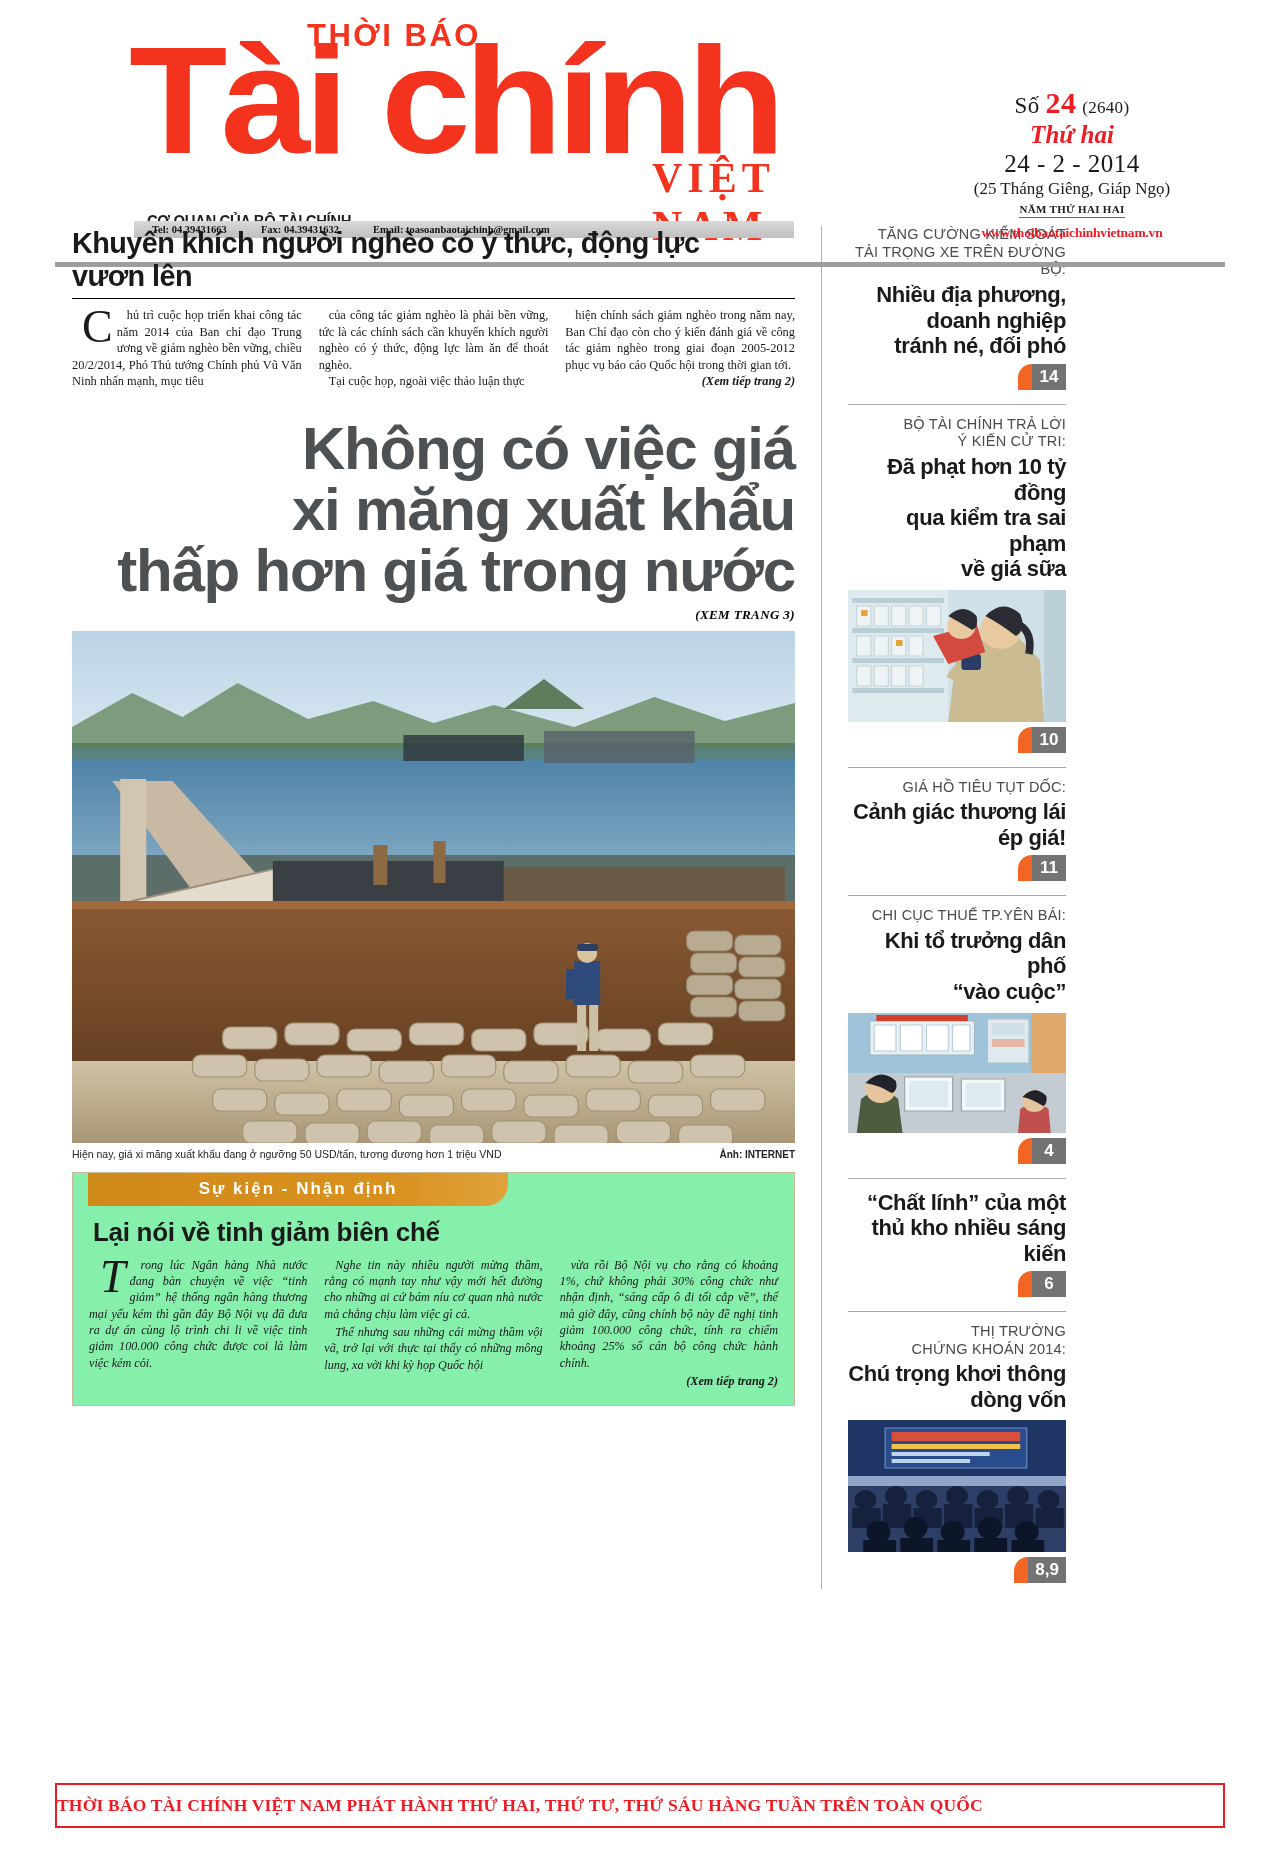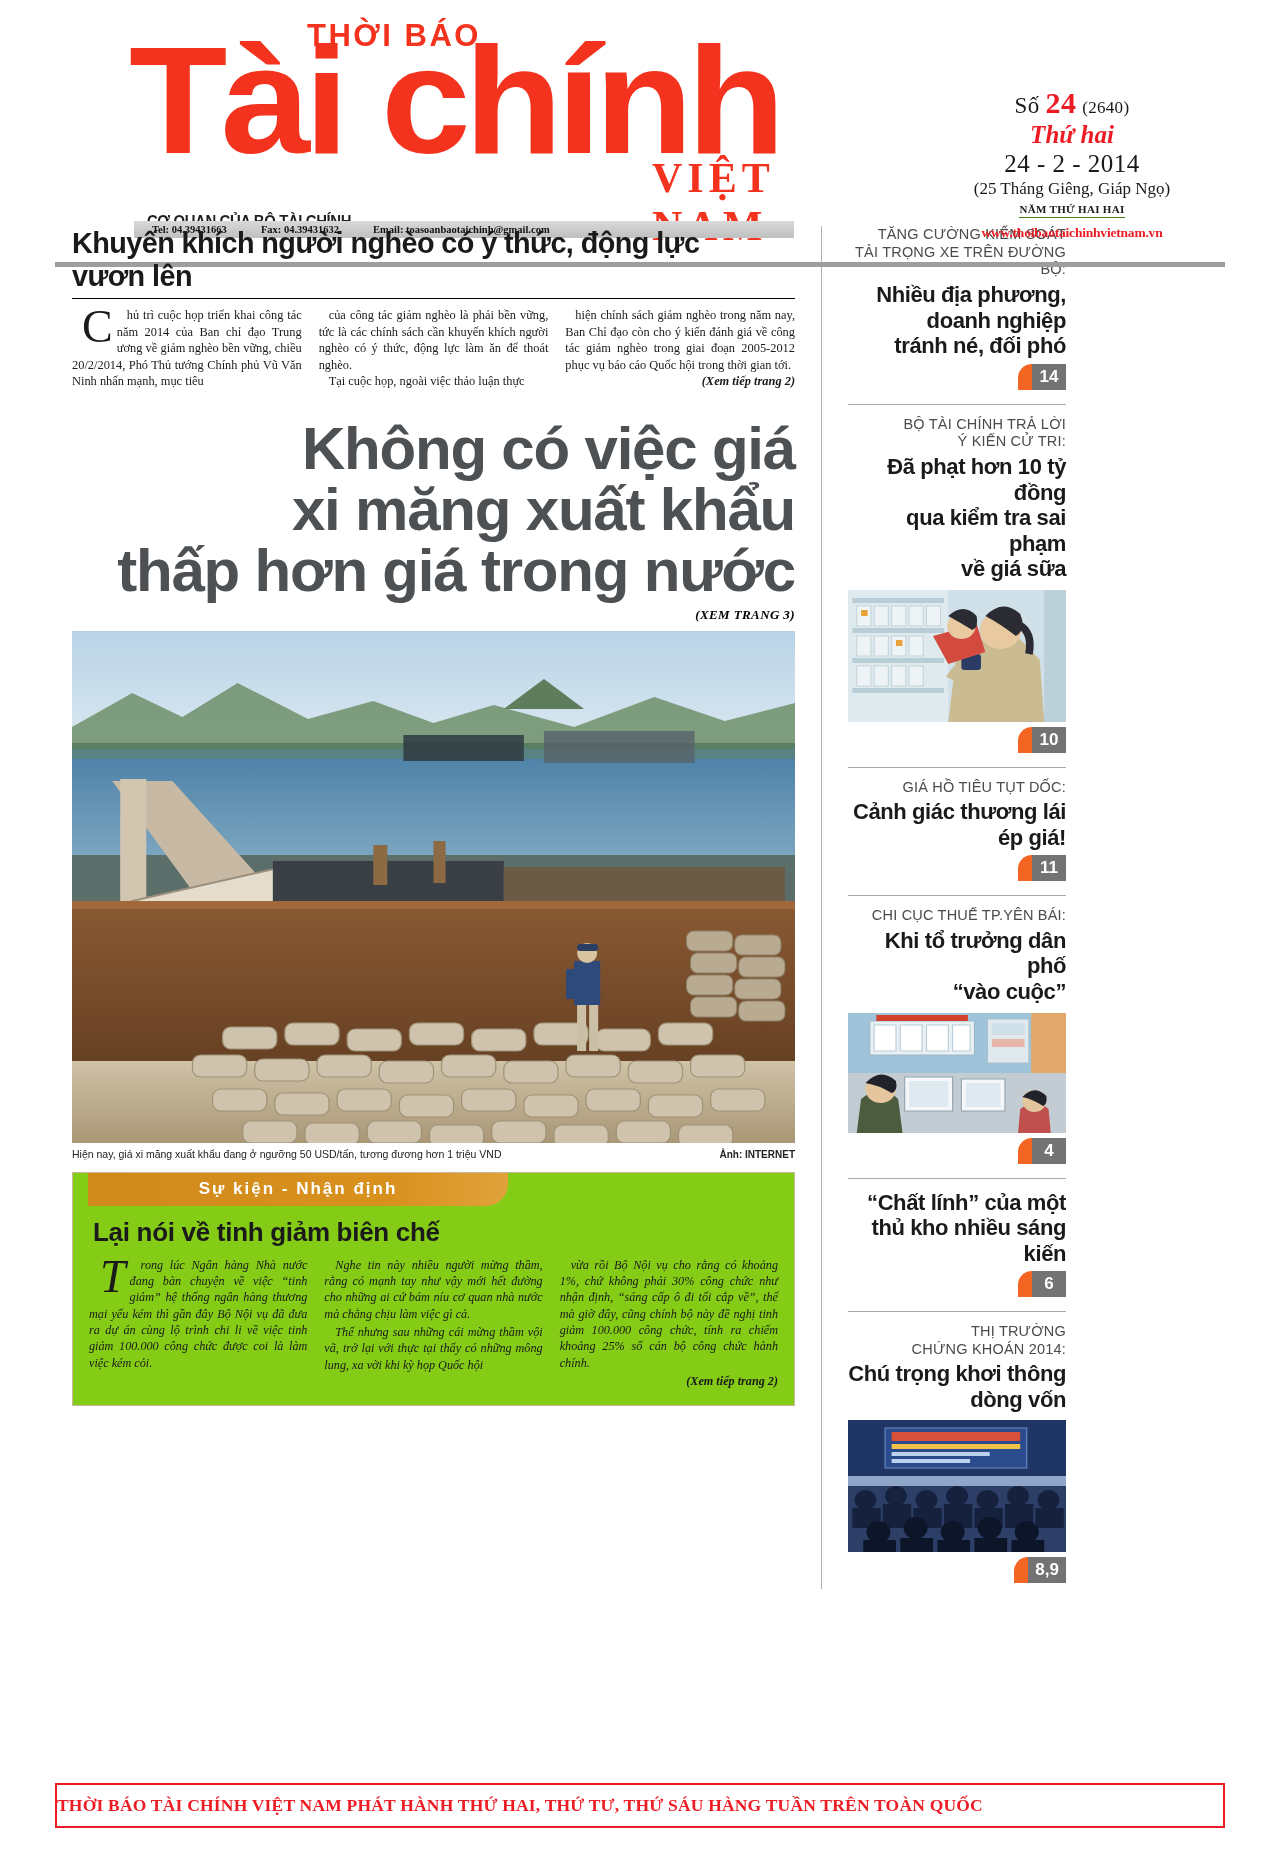--- a/index.html
+++ b/index.html
@@ -103,21 +103,21 @@
 
   
   .photo { position: relative; width: 100%; height: 512px; margin-top: 8px;
            overflow: hidden; background: #7fa9c9; }
   .cap-row { display: flex; justify-content: space-between; align-items: baseline;
              margin-top: 5px; font-size: 10.5px; font-family: "Liberation Sans", sans-serif;}
   .cap-left { color: #222; }
   .cap-right { font-weight: bold; color: #222; font-size: 10px; }
 
   
-  .feature { margin-top: 12px; border: 1px solid #c8b99a; background: #84cc16;
+  .feature { margin-top: 12px; border: 1px solid #c8b99a; background: #86efac;
              position: relative; padding: 0 16px 14px 16px; }
   .feature-tab {
     position: relative; left: -1px; top: 0; width: 420px; height: 33px;
     background: linear-gradient(to right,#d08a1a,#d9911e 72%, #e0a23b);
     border-radius: 0 0 22px 0;
     color: #fff; font-size: 17px; font-weight: bold; letter-spacing: 2px;
     display: flex; align-items: center; justify-content: center;
     font-family: "Liberation Sans", sans-serif;
   }
   .feature-title { font-size: 26px; font-weight: bold; color: #1a1a1a;

